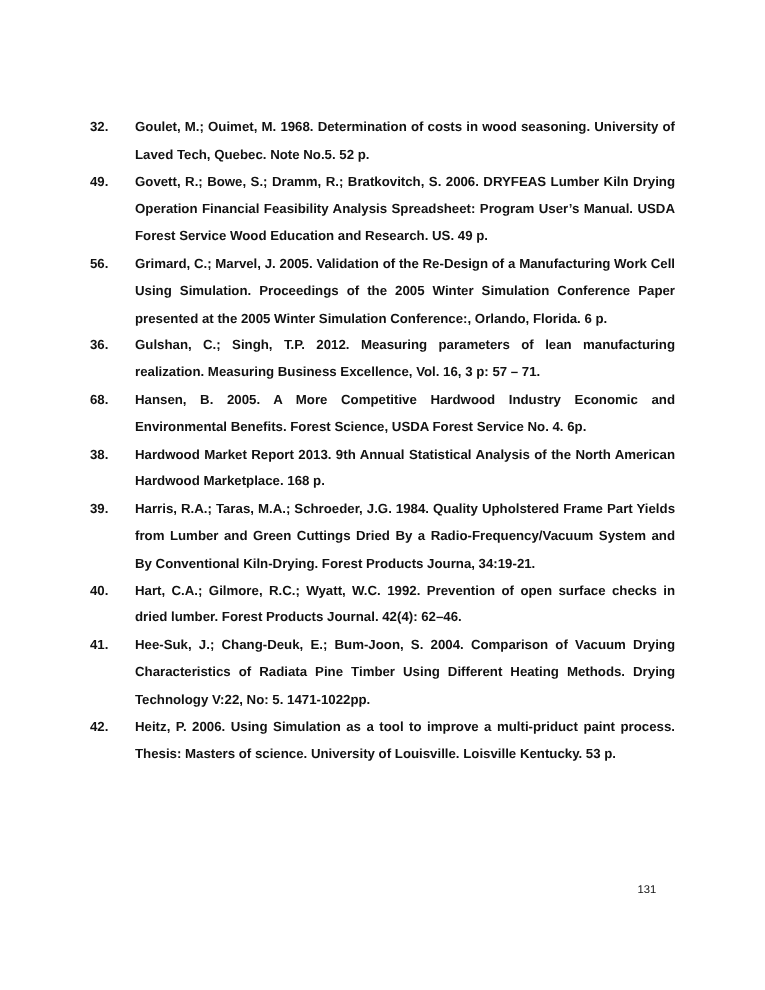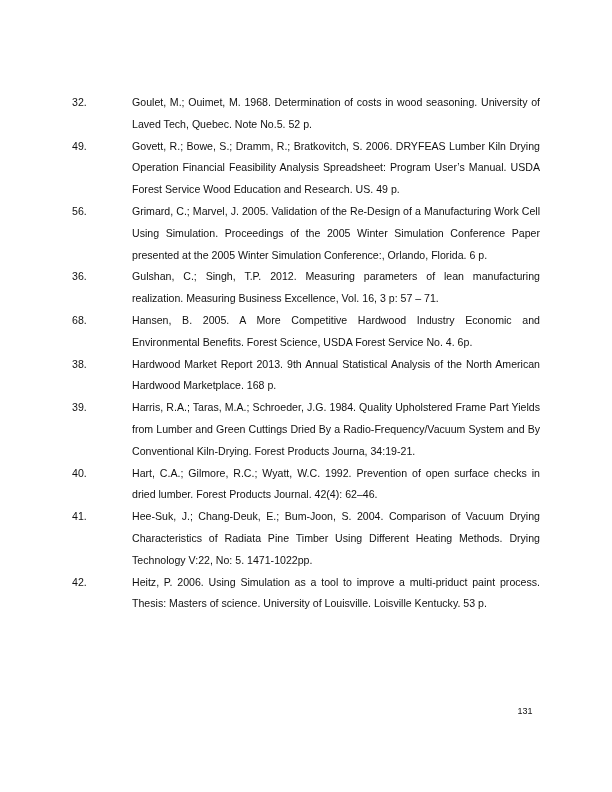--- a/index.html
+++ b/index.html
@@ -1,22 +1,22 @@
 <!DOCTYPE html>
 <html><head>
 <meta charset="utf-8">
 <style>
   html, body { margin: 0; padding: 0; background: #ffffff; }
   body { width: 612px; height: 792px; position: relative; overflow: hidden;
          font-family: "Liberation Sans", "DejaVu Sans", sans-serif; color: #111; }
-  .refs { position: absolute; left: 72px; top: 92px; width: 468px; }
+  .refs { position: absolute; left: 72px; top: 92px; width: 468px; font-weight: bold; }
   .ref { display: flex; font-size: 10.6px; line-height: 21.8px; }
   .ref .num { width: 36px; flex: 0 0 36px; }
-  .ref .text { flex: 1; text-align: justify; margin-left: 24px; }
-  .page-num { position: absolute; left: 510px; top: 706px; font-size: 9px; width: 30px; text-align: center; }
+  .ref .text { flex: 1; text-align: justify; }
+  .page-num { position: absolute; left: 510px; top: 706px; font-size: 9px; width: 30px; text-align: left; }
 </style>
 </head>
 <body>
 
 <div class="refs">
   <div class="ref">
     <span class="num">32.</span>
     <span class="text">Goulet, M.; Ouimet, M. 1968. Determination of costs in wood seasoning. University of Laved Tech, Quebec. Note No.5. 52 p.</span>
   </div>
   <div class="ref">

